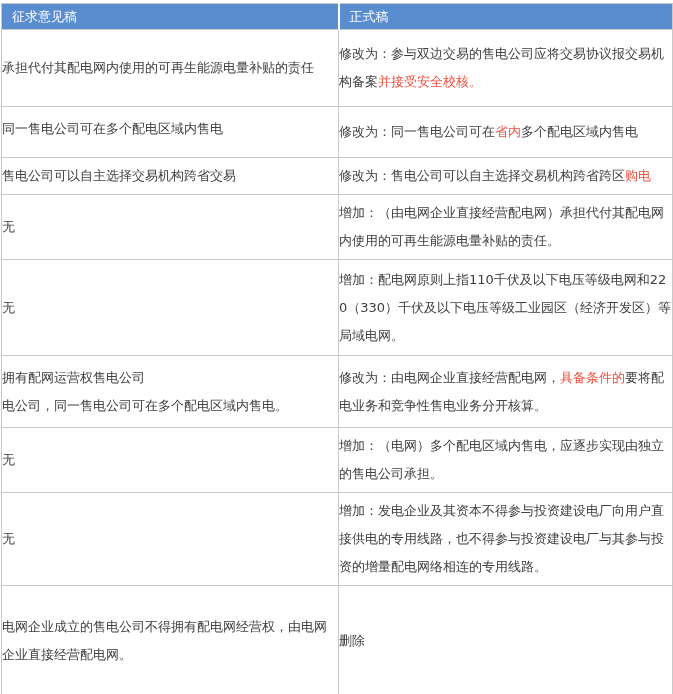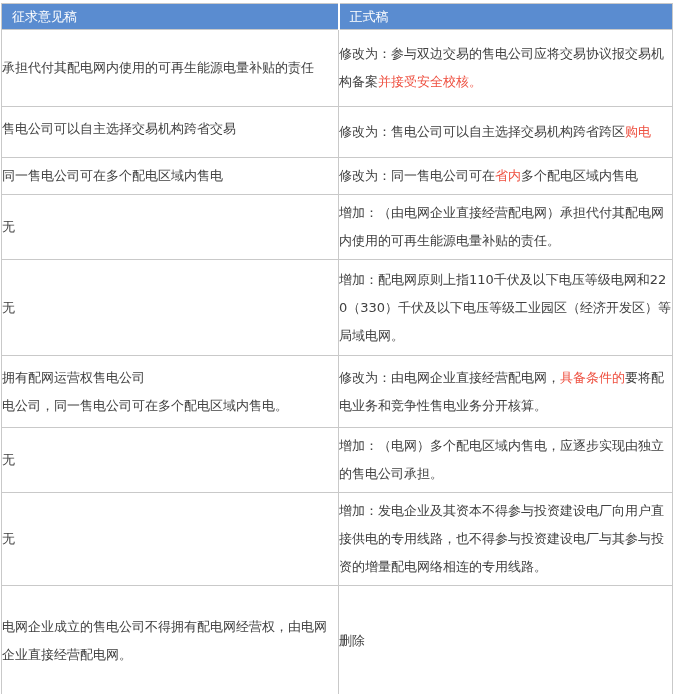--- a/index.html
+++ b/index.html
@@ -68,26 +68,26 @@
         <span>正式稿</span>
       </th>
     </tr>
   </thead>
   <tbody>
       <tr>
         <td><span>承担代付其配电网内使用的可再生能源电量补贴的责任</span></td>
         <td><span>修改为：参与双边交易的售电公司应将交易协议报交易机构备案</span><span class="red">并接受安全校核。</span></td>
       </tr>
       <tr>
+        <td><span>同一售电公司可在多个配电区域内售电</span></td>
+        <td><span>修改为：同一售电公司可在</span><span class="red">省内</span><span>多个配电区域内售电</span></td>
+      </tr>
+      <tr>
         <td><span>售电公司可以自主选择交易机构跨省交易</span></td>
         <td><span>修改为：售电公司可以自主选择交易机构跨省跨区</span><span class="red">购电</span></td>
-      </tr>
-      <tr>
-        <td><span>同一售电公司可在多个配电区域内售电</span></td>
-        <td><span>修改为：同一售电公司可在</span><span class="red">省内</span><span>多个配电区域内售电</span></td>
       </tr>
       <tr>
         <td><span>无</span></td>
         <td><span>增加：（由电网企业直接经营配电网）承担代付其配电网内使用的可再生能源电量补贴的责任。</span></td>
       </tr>
       <tr>
         <td><span>无</span></td>
         <td><span>增加：配电网原则上指110千伏及以下电压等级电网和220（330）千伏及以下电压等级工业园区（经济开发区）等局域电网。</span></td>
       </tr>
       <tr>

